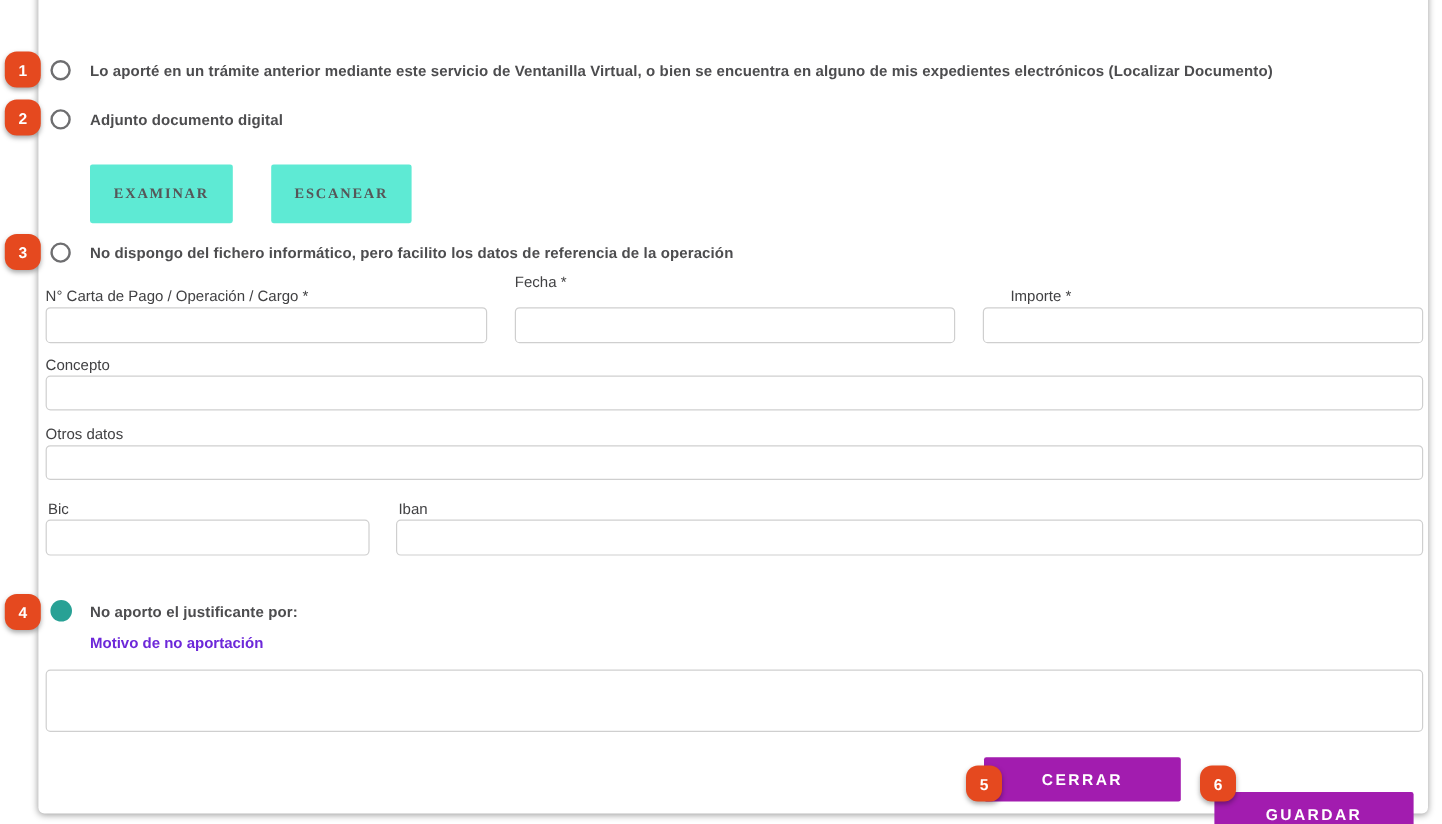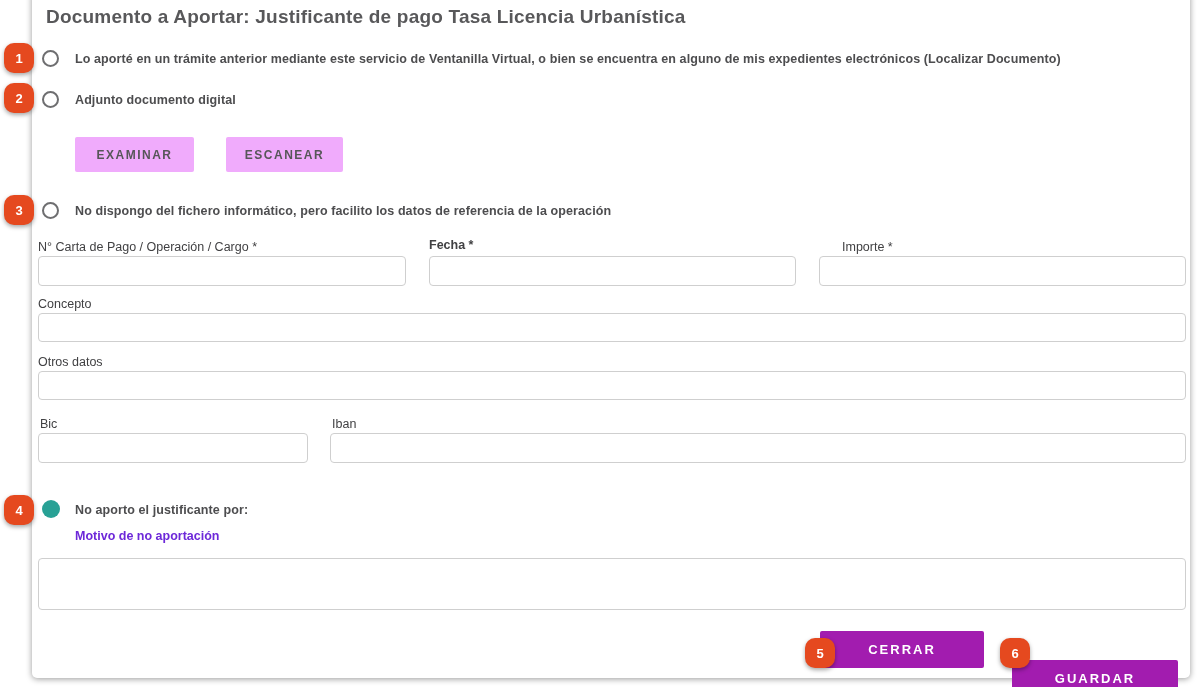--- a/index.html
+++ b/index.html
@@ -52,40 +52,40 @@
   }
   .opt-label-1 { top:62px; }
   .opt-label-2 { top:103px; }
   .opt-label-3 { top:214px;text-align:center; }
   .opt-label-4 { top:513px; }
   .motivo-label { position:absolute; left:43px; top:539px; font-size:12.5px;
     font-weight:600; color:#6d28d9; white-space:nowrap; }
 
   
   .btn-grey {
-    position:absolute; top:147px; height:35px;
-    background:#f0abfc; border:none; border-radius:2px; cursor:pointer;
-    font-family:Liberation Sans, sans-serif;
+    position:absolute; top:147px; height:49px;
+    background:#5eead4; border:none; border-radius:2px; cursor:pointer;
+    font-family:Liberation Serif, serif;
     font-size:12px; font-weight:700; letter-spacing:1.5px; color:#565658;
   }
   .btn-examinar { left:43px; width:119px; }
   .btn-escanear { left:194px; width:117px; }
 
   
   .f-label {
     position:absolute; font-size:12.5px; font-weight:400; color:#414143;
     white-space:nowrap;
   }
   .f-input {
     position:absolute; height:30px; border:1px solid #cfcfcf; border-radius:4px;
     background:#fff; font-size:13px; color:#333; padding:0 8px;
     font-family:"Liberation Sans", sans-serif;
   }
   .lbl-carta   { left:6px;   top:250px; }
-  .lbl-fecha   { left:397px; top:248px;font-weight:bold; }
+  .lbl-fecha   { left:397px; top:238px; }
   .lbl-importe { left:787px; top:250px;margin-left:23px; }
   .inp-carta   { left:6px;   top:266px; width:368px; }
   .inp-fecha   { left:397px; top:266px; width:367px; }
   .inp-importe { left:787px; top:266px; width:367px; }
 
   .lbl-concepto { left:6px; top:307px; }
   .inp-concepto { left:6px; top:323px; width:1148px; height:29px; }
 
   .lbl-otros { left:6px; top:365px; }
   .inp-otros { left:6px; top:381px; width:1148px; height:29px; }
@@ -110,21 +110,20 @@
     font-family:"Liberation Sans", sans-serif;
   }
   .btn-cerrar  { left:788px; width:164px; }
   .btn-guardar { left:980px; width:166px;margin-top:29px; }
 </style>
 </head>
 <body>
 
 <div class="card">
 
-  <div class="page-title">Documento a Aportar: Justificante de pago Tasa Licencia Urbanística</div>
 
   <div class="badge badge-1">1</div>
   <div class="badge badge-2">2</div>
   <div class="badge badge-3">3</div>
   <div class="badge badge-4">4</div>
 
   <div class="radio radio-1"></div>
   <div class="opt-label opt-label-1">Lo aporté en un trámite anterior mediante este servicio de Ventanilla Virtual, o bien se encuentra en alguno de mis expedientes electrónicos (Localizar Documento)</div>
 
   <div class="radio radio-2"></div>

